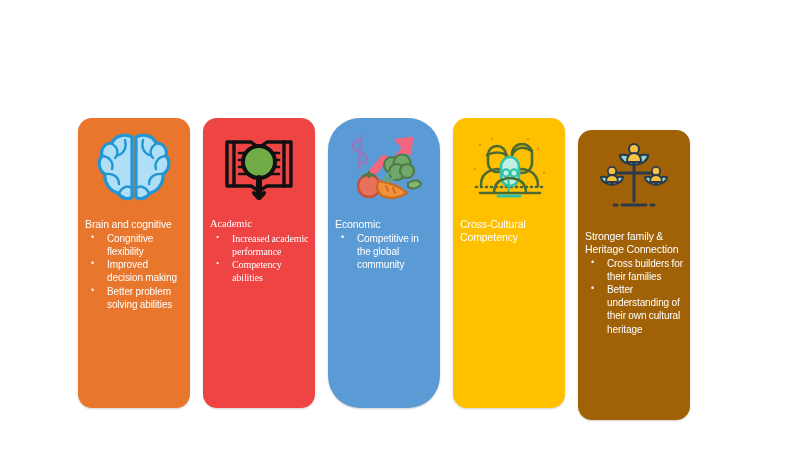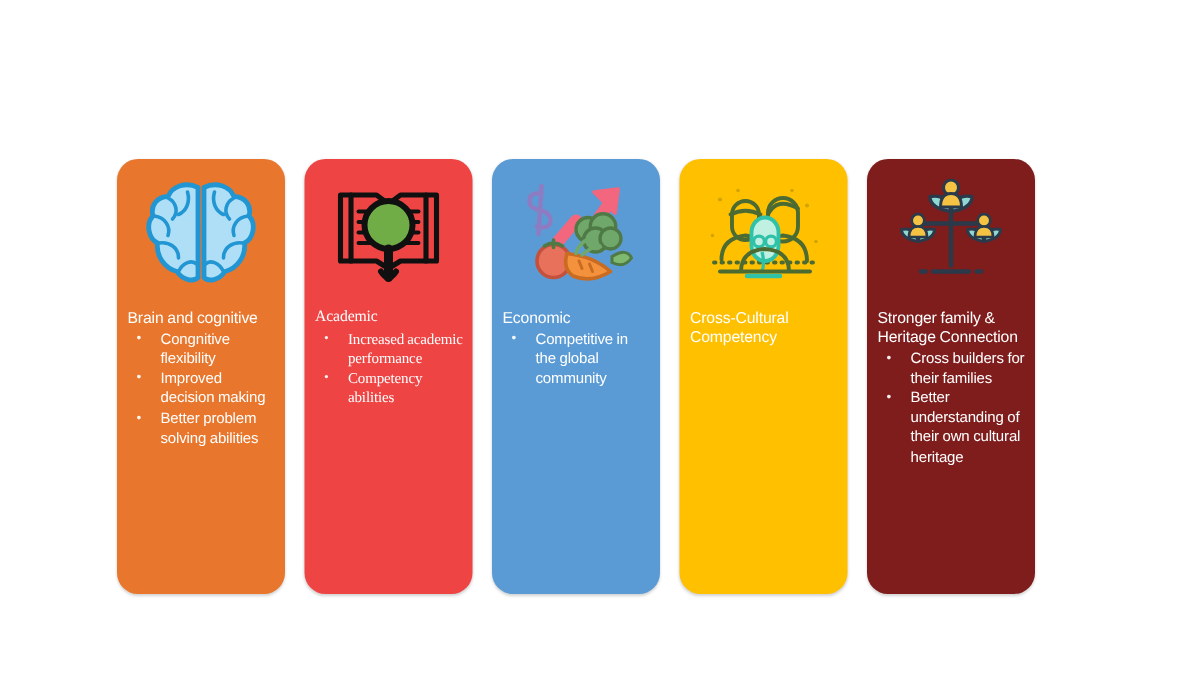--- a/index.html
+++ b/index.html
@@ -15,21 +15,21 @@
   }
   .canvas {
     position: relative;
     width: 800px;
     height: 450px;
     background: #ffffff;
   }
   .cards-row {
     position: absolute;
     left: 78px;
-    top: 106px;
+    top: 118px;
     width: 622px;
     height: 218px;
     display: flex;
     flex-direction: row;
     gap: 13px;
   }
   .card {
     width: 112px;
     height: 290px;
     border-radius: 14px;
@@ -83,21 +83,21 @@
     left: 6px;
     top: -1px;
     font-size: 9px;
     line-height: 13.2px;
     color: #ffffff;
     opacity: 0.92;
   }
   
   .c-orange { background: #E8762C; }
   .c-green  { background: #70AD47; }
-  .c-blue   { background: #5B9BD5; }
+  .c-blue   { background: #5B9BD5; border-radius: 32px; }
   .c-yellow { background: #FFC000; }
   .c-gray   { background: #A5A5A5; }
 </style>
 </head>
 <body>
 
 <div class="canvas">
   <div class="cards-row">
 
     <div class="card c-orange" style="background: rgb(232, 118, 44);">
@@ -244,21 +244,21 @@
             <circle cx="7" cy="38" r="1.2"></circle>
               <circle cx="76" cy="42" r="1.2"></circle>
           </g>
         </svg>
       </div>
       <div class="text-area">
         <div class="card-title">Cross-Cultural Competency</div>
       </div>
     </div>
 
-    <div class="card c-gray" style="background: #7f1d1d;">
+    <div class="card c-gray" style="background: #a16207; margin-top: 12px;">
       <div class="icon-area">
         <svg width="80" height="72" viewBox="0 0 80 72" aria-hidden="true">
           <g stroke="#2B3A4A" stroke-width="3" fill="none" stroke-linecap="round">
             <path d="M40 18 L40 58"></path>
             <path d="M18 40 L18 34 Q18 30 24 30 L40 30"></path>
             <path d="M62 40 L62 34 Q62 30 56 30 L40 30"></path>
             <path d="M28 62 L52 62"></path>
             <path d="M20 62 L23 62"></path>
               <path d="M57 62 L60 62"></path>
           </g>

